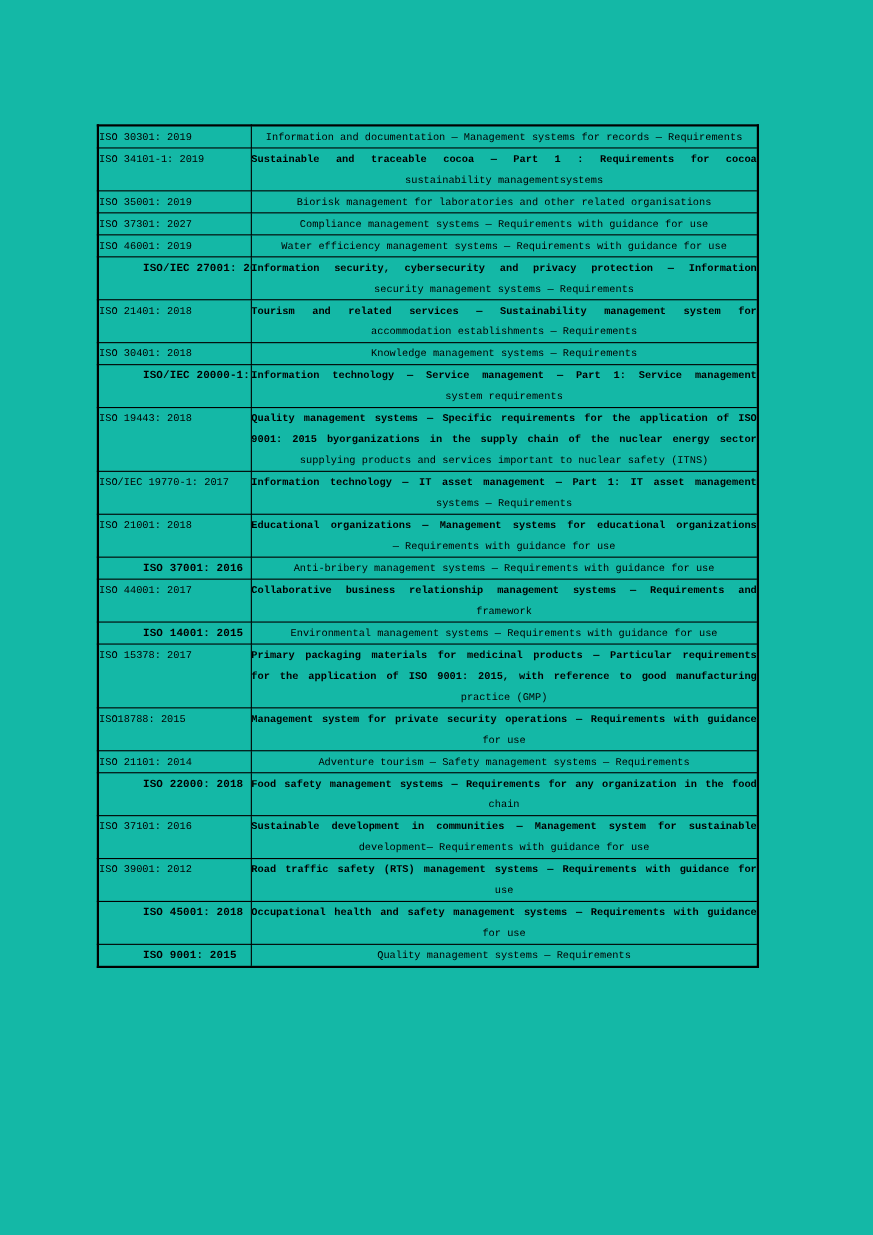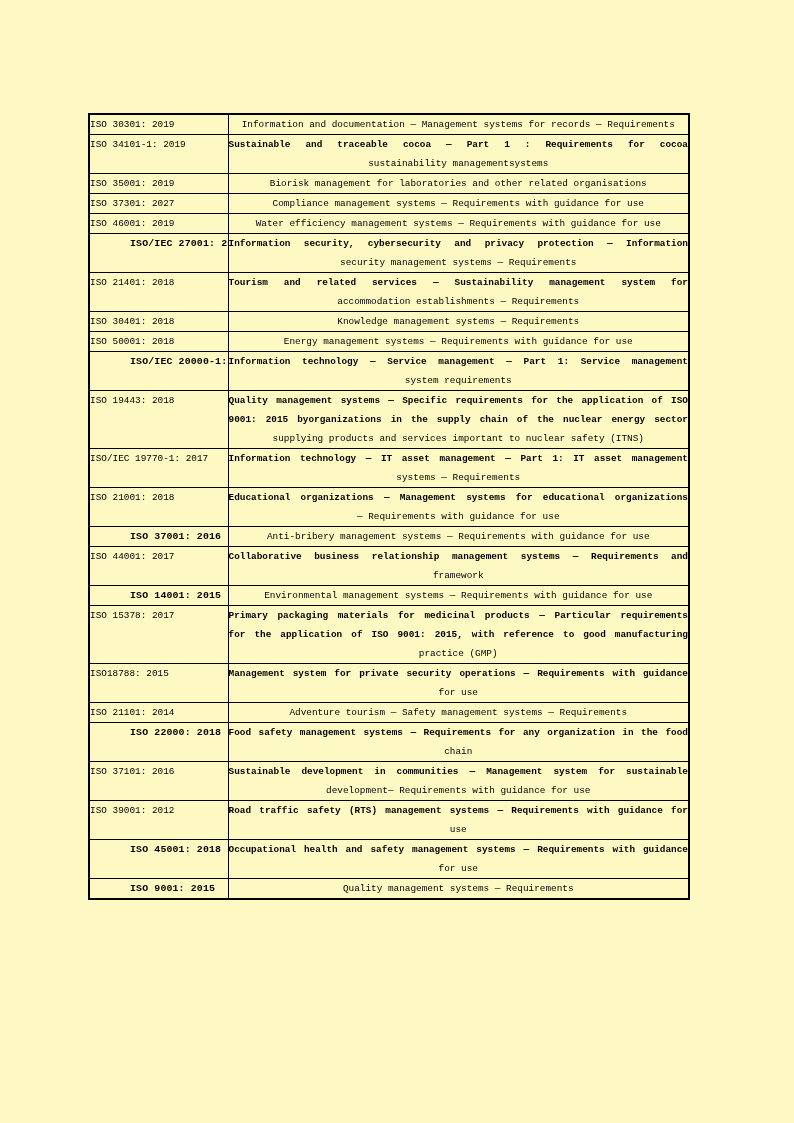--- a/index.html
+++ b/index.html
@@ -4,21 +4,21 @@
 <style>
   html, body {
     margin: 0;
     padding: 0;
     background: #ffffff;
   }
   .page {
     position: relative;
     width: 794px;
     height: 1123px;
-    background: #fef9c3;
+    background: #14b8a6;
     overflow: hidden;
     font-family: "Liberation Mono", "DejaVu Sans Mono", monospace;
   }
   table.standards {
     position: absolute;
     left: 88px;
     top: 113px;
     width: 602px;
     border-collapse: collapse;
     table-layout: fixed;
@@ -112,26 +112,20 @@
             <div class="line">accommodation establishments — Requirements</div>
           </td>
         </tr>
         <tr>
           <td class="code">ISO 30401: 2018</td>
           <td class="desc">
             <div class="line">Knowledge management systems — Requirements</div>
           </td>
         </tr>
         <tr>
-          <td class="code">ISO 50001: 2018</td>
-          <td class="desc">
-            <div class="line">Energy management systems — Requirements with guidance for use</div>
-          </td>
-        </tr>
-        <tr>
           <td class="code bold">ISO/IEC 20000-1: 2018</td>
           <td class="desc">
             <div class="line jfull">Information technology — Service management — Part 1: Service management</div>
             <div class="line">system requirements</div>
           </td>
         </tr>
         <tr>
           <td class="code">ISO 19443: 2018</td>
           <td class="desc">
             <div class="line jfull">Quality management systems — Specific requirements for the application of ISO</div>

